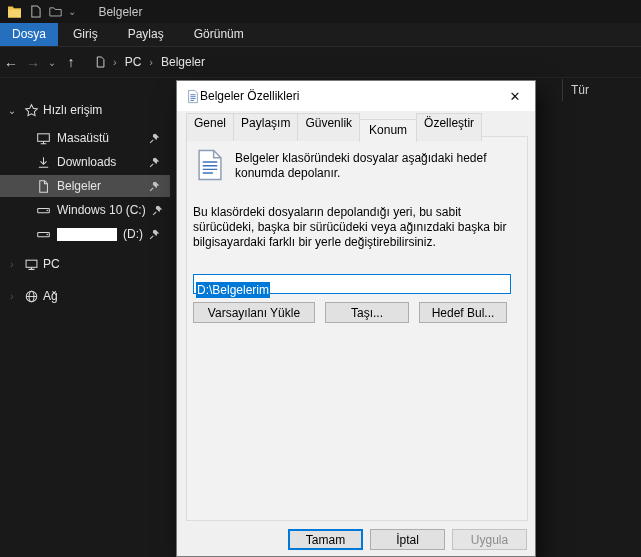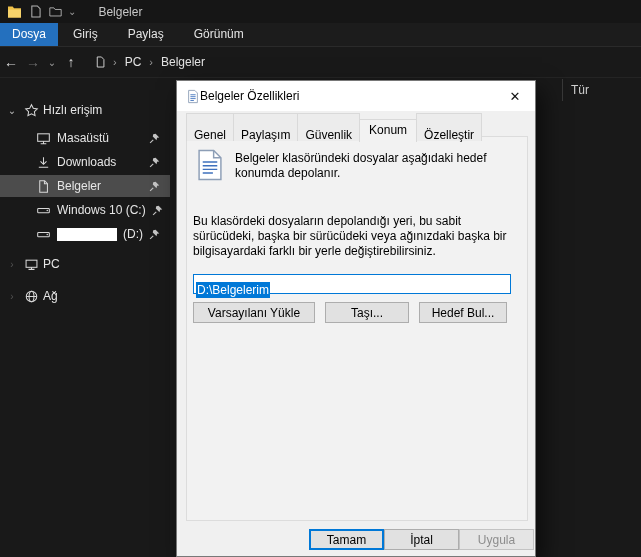--- a/index.html
+++ b/index.html
@@ -53,41 +53,41 @@
   .dialog { position:absolute; left:176px; top:80px; width:360px; height:477px; background:#f0f0f0;
             border:1px solid #787878; box-shadow:6px 10px 22px rgba(0,0,0,.6); z-index:10;
             font-size:12px; color:#000; }
   .dlg-titlebar { position:absolute; top:0; left:0; right:0; height:30px; background:#ffffff;
                   display:flex; align-items:center; padding-left:9px; gap:0; }
   .dlg-title { font-size:12px; color:#000; }
   .dlg-close { margin-left:auto; width:40px; height:30px; display:flex; align-items:center;
                justify-content:center; color:#111; font-size:13px; cursor:default; }
 
   .dlg-tabs { position:absolute; top:32px; left:9px; display:flex; align-items:flex-end; z-index:2; }
-  .dtab { height:28px; line-height:19px; padding:12px 7px; background:#ececec;
+  .dtab { height:28px; line-height:19px; padding:0 7px; background:#ececec;
           border:1px solid #d9d9d9; border-bottom:none; font-size:12px; margin-right:-1px; }
   .dtab.active { height:23px; line-height:21px; background:#f2f2f2; position:relative; z-index:3;
                  margin-bottom:-1px; padding:0 9px; }
   .dlg-page { position:absolute; top:55px; left:9px; width:342px; height:385px;
               background:#f2f2f2; border:1px solid #dcdcdc; }
 
   .page-icon { position:absolute; left:8px; top:12px; }
   .intro { position:absolute; left:48px; top:14px; width:276px; line-height:15px; }
-  .desc  { position:absolute; left:6px; top:77px; width:330px; line-height:15px; }
+  .desc  { position:absolute; left:6px; top:68px; width:330px; line-height:15px; }
 
   .path-box { position:absolute; left:6px; top:137px; width:318px; height:20px; background:#fff;
               border:1px solid #0078d7; display:flex; align-items:center; padding:0 2px; }
   .path-box .sel { background:#0078d7; color:#fff; padding:1px 1px;margin-top:12px; }
 
   .btn-row { position:absolute; left:6px; top:165px; display:flex; gap:10px; }
   .btn { height:21px; background:#e1e1e1; border:1px solid #adadad; font-size:12px; color:#000;
          display:flex; align-items:center; justify-content:center; font-family:inherit; cursor:default; }
   .btn.w1 { width:122px; } .btn.w2 { width:84px; } .btn.w3 { width:88px; }
 
-  .dlg-footer { position:absolute; right:1px; top:448px; display:flex; }
+  .dlg-footer { position:absolute; right:8px; top:448px; display:flex; gap:7px; }
   .fbtn { width:75px; height:21px; }
   .btn.default { border:1px solid #0078d7; box-shadow:inset 0 0 0 1px #0078d7; }
   .btn.disabled { color:#8d8d8d; border-color:#c3c3c3; background:#e5e5e5; }
 </style>
 </head>
 <body>
 
 <div class="screen">
 
   <div class="titlebar">

